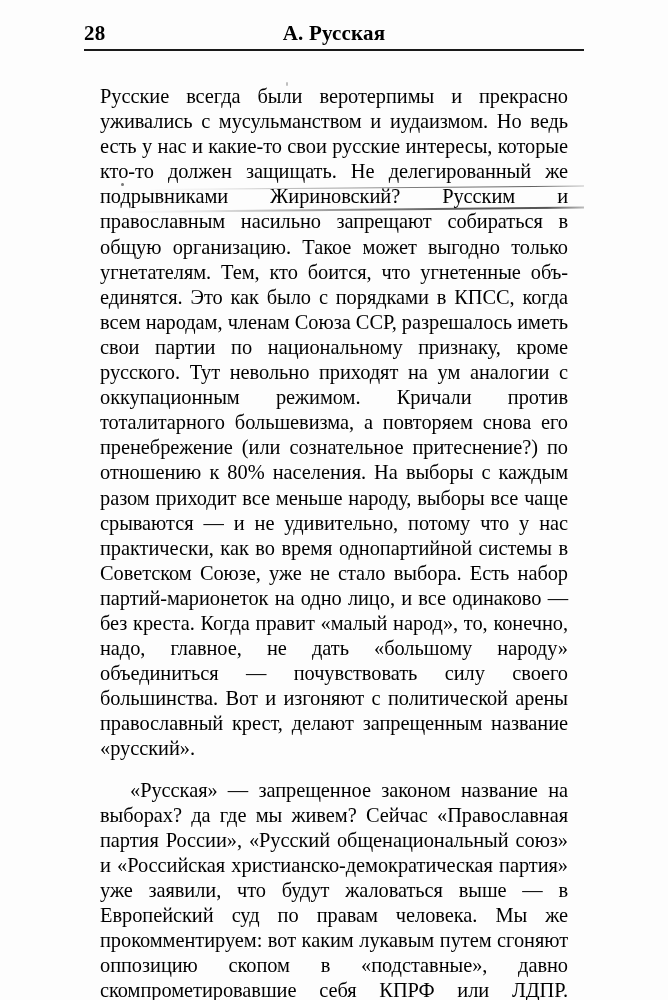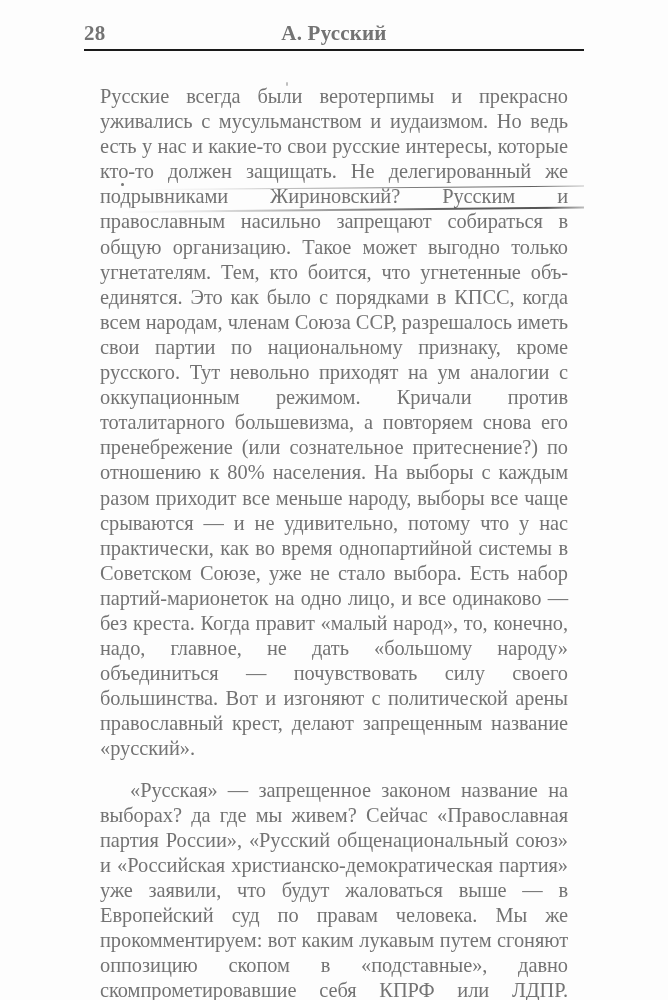--- a/index.html
+++ b/index.html
@@ -9,21 +9,21 @@
     background: #ffffff;
   }
 
   .page {
     position: relative;
     width: 668px;
     height: 1000px;
     background: #fdfdfd;
     overflow: hidden;
     font-family: "Liberation Serif", "DejaVu Serif", serif;
-    color: #737373;
+    color: #000000;
     -webkit-font-smoothing: none;
   }
 
   
   .running-head {
     position: absolute;
     left: 84px;
     top: 20px;
     width: 500px;
     height: 26px;
@@ -132,21 +132,21 @@
   .speck-1 { left: 121px; top: 183px; width: 2.5px; height: 3px; }
   .speck-2 { left: 286px; top: 82px;  width: 1.6px; height: 4px; opacity: .5; }
 </style>
 </head>
 <body>
 
 <div class="page">
 
   <div class="running-head">
     <span class="folio">28</span>
-    <span class="author">А. Русский</span>
+    <span class="author">А. Русская</span>
   </div>
 
   <div class="head-rule"></div>
 
   <div class="body">
     <p class="first">Русские всегда были веротерпимы и прекрасно ужива­лись с мусульманством и иудаизмом. Но ведь есть у нас и какие-то свои русские интересы, которые кто-то должен защищать. Не делегированный же подрывниками Жири­новский? Русским и православным насильно запрещают собираться в общую организацию. Такое может выгодно только угнетателям. Тем, кто боится, что угнетенные объ­единятся. Это как было с порядками в КПСС, когда всем народам, членам Союза ССР, разрешалось иметь свои партии по национальному признаку, кроме русского. Тут невольно приходят на ум аналогии с оккупационным режимом. Кричали против тоталитарного большевизма, а повторяем снова его пренебрежение (или сознательное притеснение?) по отношению к 80% населения. На выбо­ры с каждым разом приходит все меньше народу, выбо­ры все чаще срываются — и не удивительно, потому что у нас практически, как во время однопартийной систе­мы в Советском Союзе, уже не стало выбора. Есть набор партий-марионеток на одно лицо, и все одинаково — без креста. Когда правит «малый народ», то, конечно, надо, главное, не дать «большому народу» объединиться — по­чувствовать силу своего большинства. Вот и изгоняют с политической арены православный крест, делают запре­щенным название «русский».</p>
     <p>«Русская» — запрещенное законом название на вы­борах? да где мы живем? Сейчас «Православная партия России», «Русский общенациональный союз» и «Россий­ская христианско-демократическая партия» уже заявили, что будут жаловаться выше — в Европейский суд по пра­вам человека. Мы же прокомментируем: вот каким лука­вым путем сгоняют оппозицию скопом в «подставные», давно скомпрометировавшие себя КПРФ или ЛДПР. Посмотрим, что скажет Европейский суд по правам человека? Или у них там двойные стандарты? во всех странах — права человека, а в России, где «малый на­род» у власти, их можно не соблюдать? Посмотрим.</p>
   </div>
 
   <div class="streak streak-a"></div>

